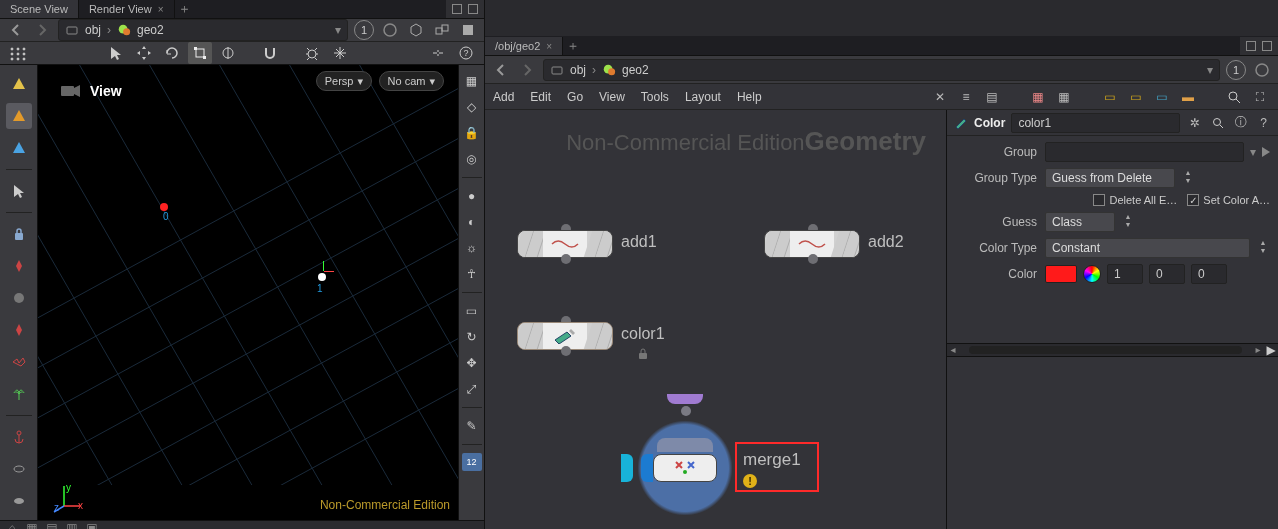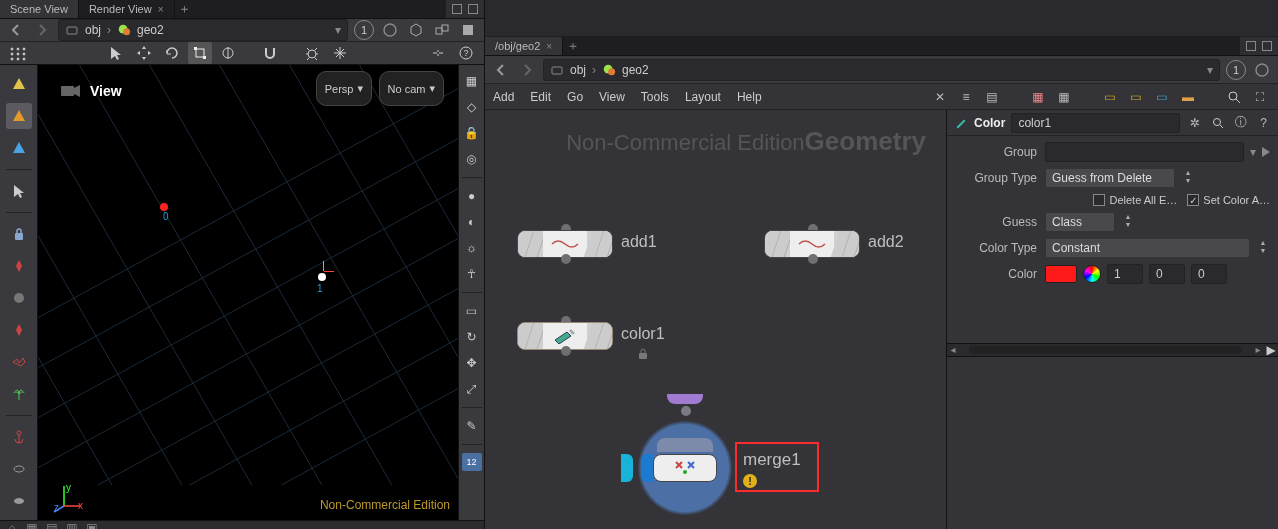--- a/index.html
+++ b/index.html
@@ -31,21 +31,21 @@
   .toolbar-row .btn.pressed { background:#555; }
 
   .viewbody { flex:1; display:flex; }
   .tool-left { width:38px; background:#3a3a3e; border-right:1px solid #111; display:flex; flex-direction:column; align-items:center; gap:6px; padding:6px 2px; }
   .tool-left .tbtn { width:26px; height:26px; display:flex; align-items:center; justify-content:center; border-radius:3px; }
   .tool-left .tbtn.sel { background:#5a5a60; }
   .tool-left .sep { width:26px; height:1px; background:#222; margin:2px 0; }
 
   .viewport { flex:1; position:relative; background:#000; overflow:hidden; }
   .view-label { position:absolute; left:52px; top:18px; color:#fff; font-weight:bold; font-size:14px; }
-  .combo { position:absolute; top:6px; height:35px; padding:2px 8px; background:#222; border:1px solid #444; border-radius:10px; font-size:11px; color:#ccc; display:flex; align-items:center; gap:4px; }
+  .combo { position:absolute; top:6px; height:20px; padding:2px 8px; background:#222; border:1px solid #444; border-radius:10px; font-size:11px; color:#ccc; display:flex; align-items:center; gap:4px; }
   .combo.persp { right:86px; }
   .combo.nocam { right:14px; }
   .ncedition { position:absolute; bottom:8px; right:8px; color:#bb9a2a; font-size:12px; }
   .axis { position:absolute; left:12px; bottom:10px; font-size:10px; }
   .axis .y{ position:absolute; left:16px; top:-28px; color:#3f3;}
   .axis .x{ position:absolute; left:28px; top:-10px; color:#f44;}
   .axis .z{ position:absolute; left:4px; top:-8px; color:#48f;}
   .cam-icon { position:absolute; left:22px; top:18px; color:#777; }
 
   .tool-right { width:26px; background:#3a3a3e; border-left:1px solid #111; display:flex; flex-direction:column; align-items:center; gap:6px; padding:6px 2px; }

